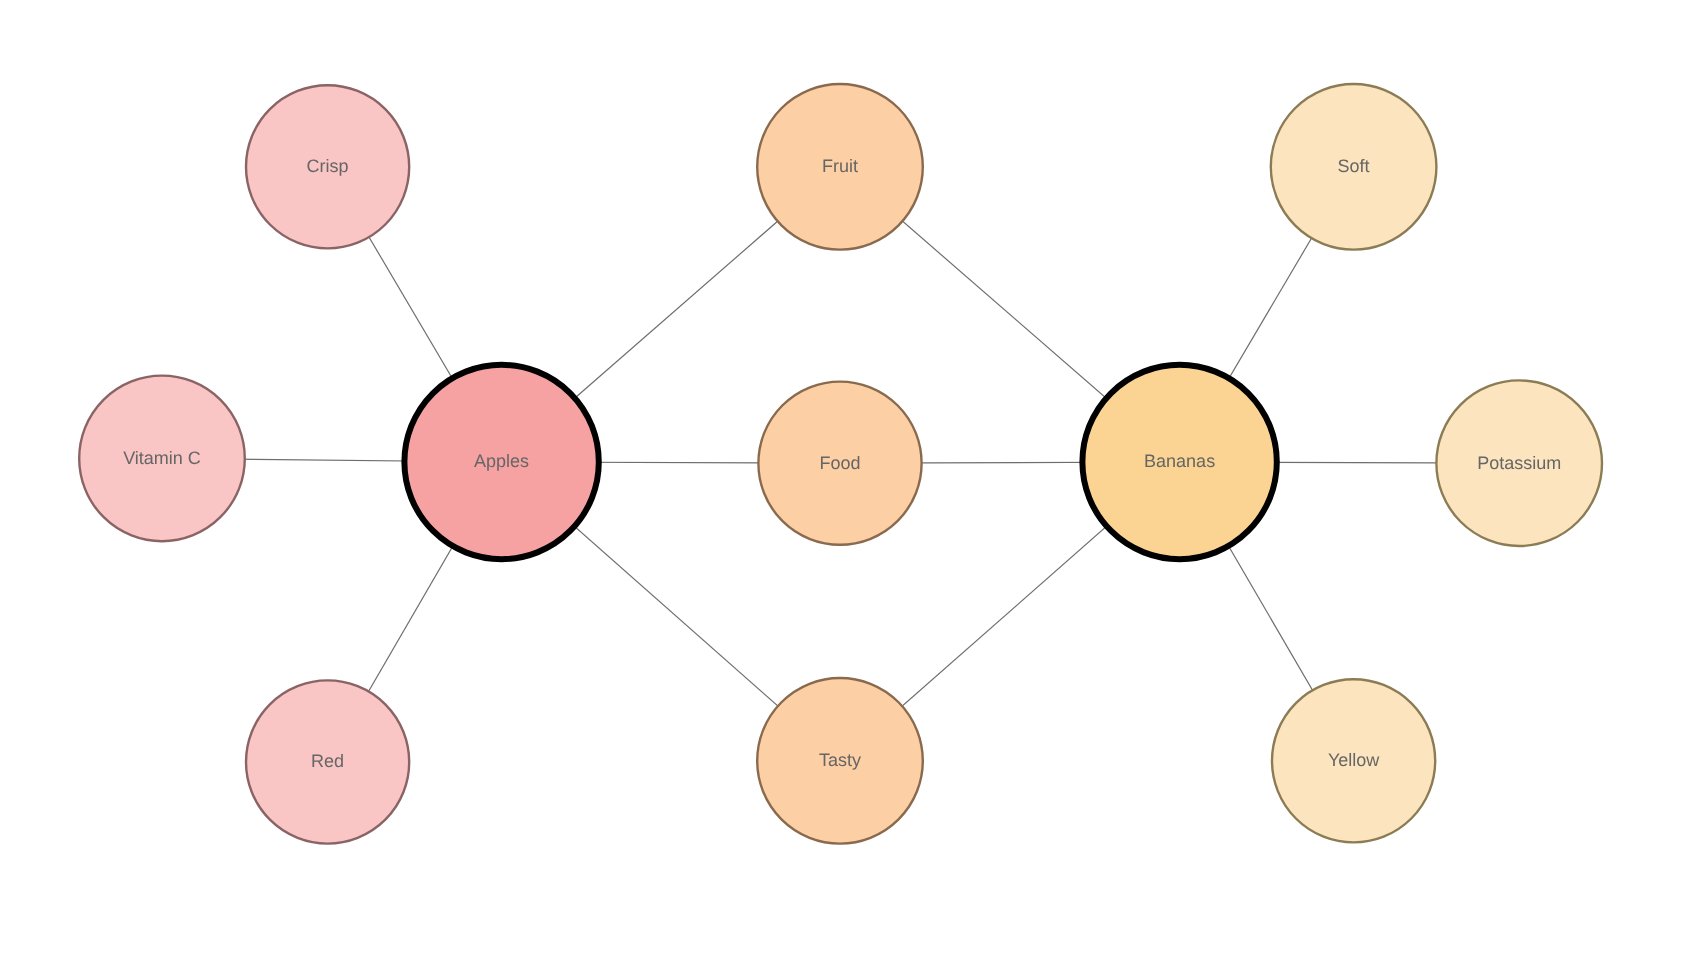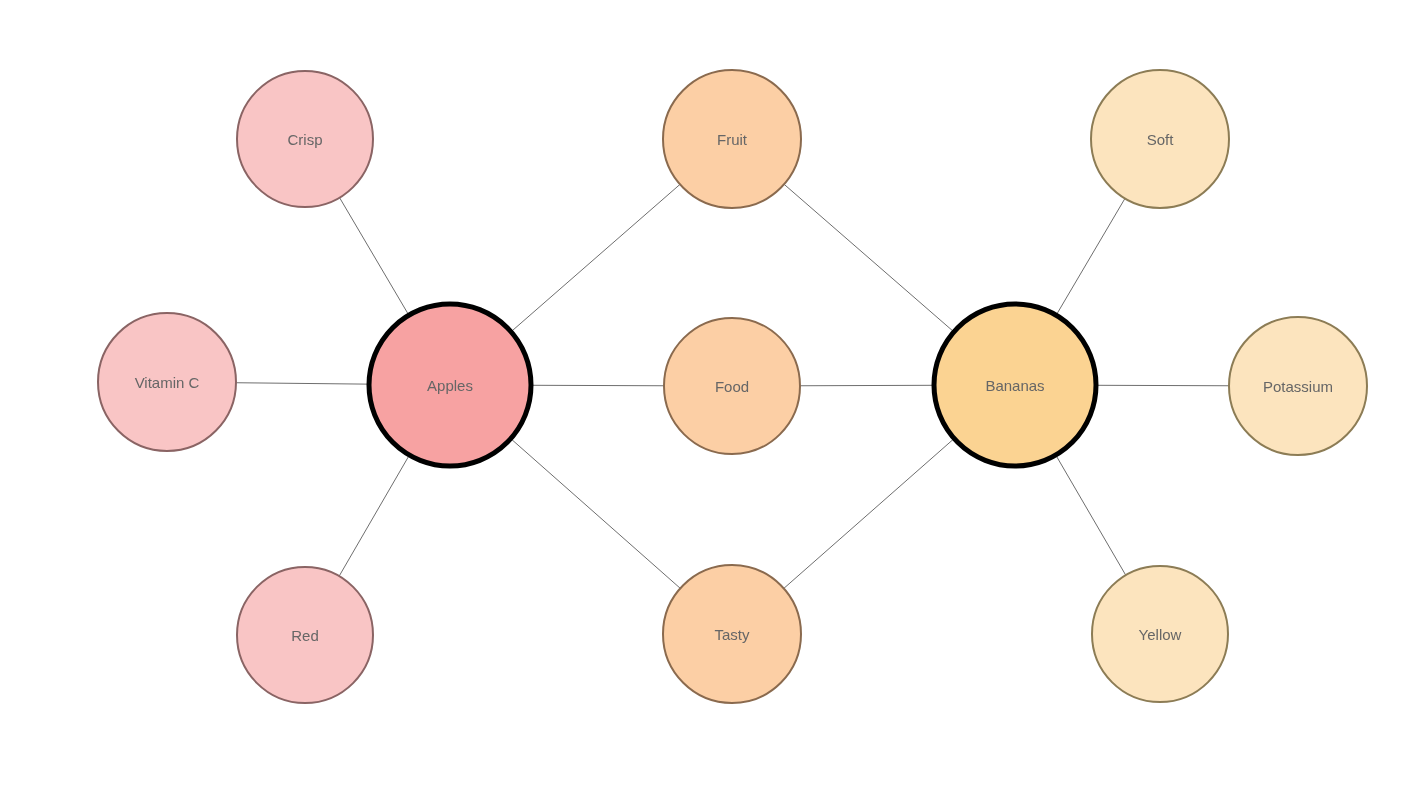--- a/index.html
+++ b/index.html
@@ -8,21 +8,20 @@
     background: #ffffff;
     width: 1401px;
     height: 797px;
     overflow: hidden;
   }
   #diagram-wrap {
     position: relative;
     width: 1299px;
     height: 797px;
     background: #ffffff;
-    padding-left: 32px;
   }
   svg {
     display: block;
   }
   svg text {
     font-family: "Liberation Sans", "DejaVu Sans", sans-serif;
     pointer-events: none;
   }
   circle {
     cursor: pointer;

